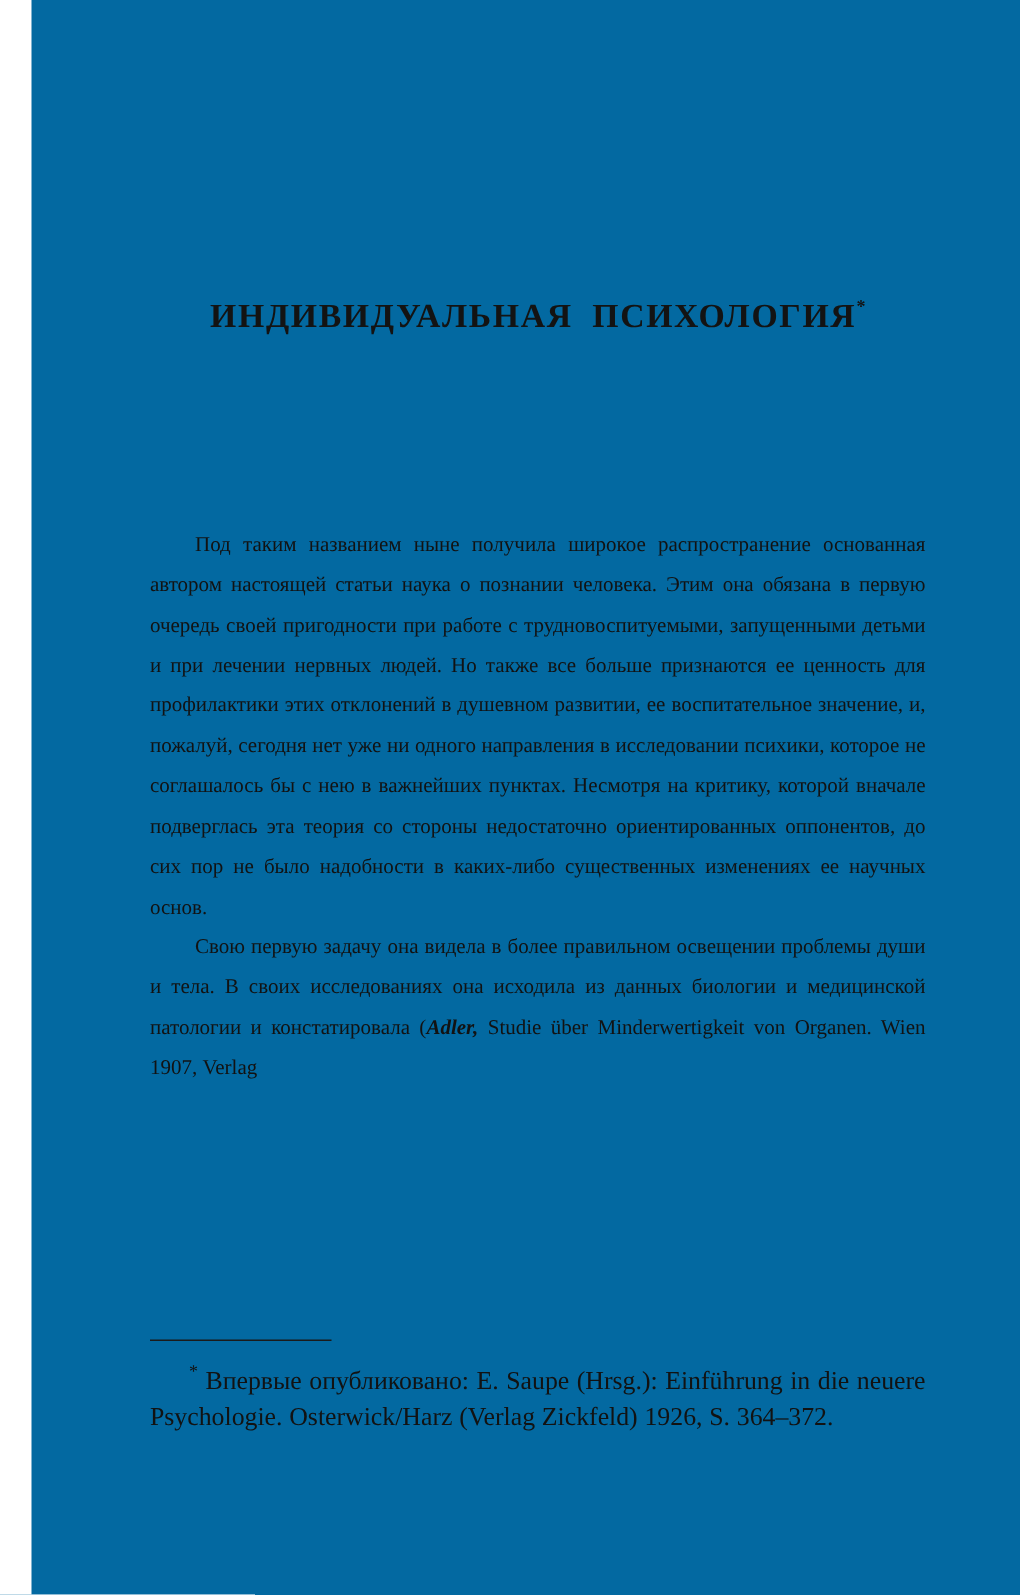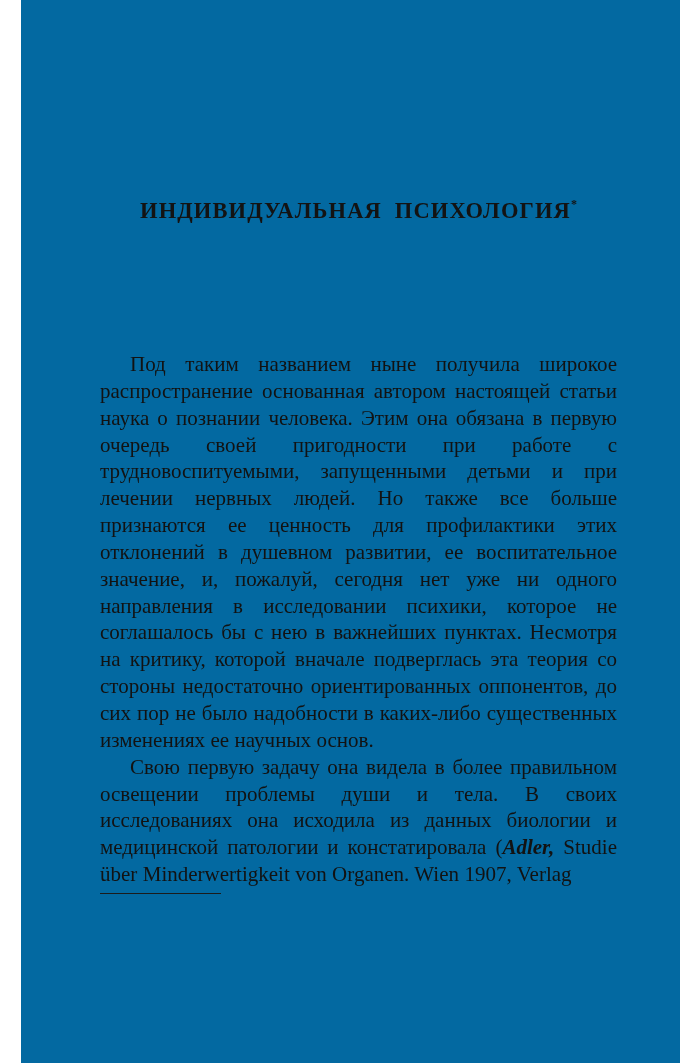--- a/index.html
+++ b/index.html
@@ -68,21 +68,21 @@
     position: absolute;
     top: 351px;
     left: 0;
     width: 517px;
   }
   .body-par {
     margin: 0;
     padding: 0;
     text-align: justify;
     text-justify: inter-word;
-    font-size: 21px;
+    font-size: 14px;
     line-height: 26.85px;
     text-indent: 30px;
     color: #121212;
     hyphens: manual;
     word-spacing: 0.2px;
   }
   .body-par + .body-par {
     margin-top: 0;
   }
   .body-par .ital {
@@ -138,16 +138,17 @@
     <div class="body-block">
 
       <p class="body-par">Под таким названием ныне получила широкое распространение основанная автором настоящей статьи наука о познании человека. Этим она обязана в первую очередь своей пригодности при работе с трудновоспитуемыми, запущенными детьми и при лечении нервных людей. Но также все больше признаются ее ценность для профилактики этих отклонений в душевном развитии, ее воспитательное значение, и, пожалуй, сегодня нет уже ни одного направления в исследовании психики, которое не соглашалось бы с нею в важнейших пунктах. Несмотря на критику, которой вначале подверглась эта теория со стороны недостаточно ориентированных оппонентов, до сих пор не было надобности в каких-либо существенных изменениях ее научных основ.</p>
 
       <p class="body-par"><span>Свою первую задачу она видела в более правильном освещении проблемы души и тела. В своих исследованиях она исходила из данных биологии и медицинской патологии и констатировала (</span><span class="ital">Adler,</span><span> Studie über Minderwertigkeit von Organen. Wien 1907, Verlag</span></p>
 
     </div>
 
     <div class="footnote">
       <hr class="footnote-rule">
+      <p class="footnote-text"><span class="footnote-marker">*</span> <span>Впервые опубликовано: E. Saupe (Hrsg.): Einführung in die neuere Psychologie. Osterwick/Harz (Verlag Zickfeld) 1926, S. 364–372.</span></p>
     </div>
 
   </div>
 </div>
 
 </body></html>

